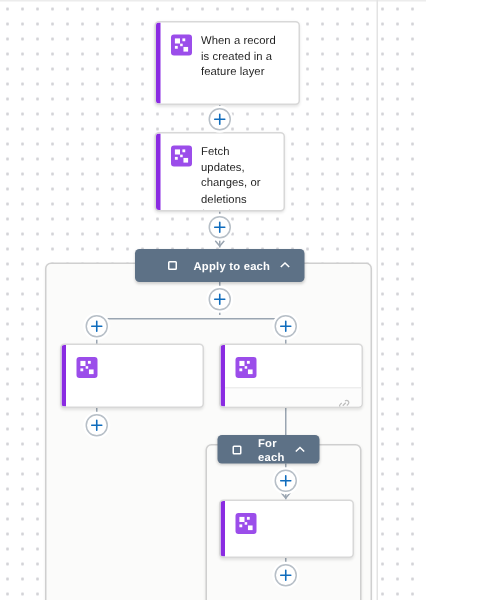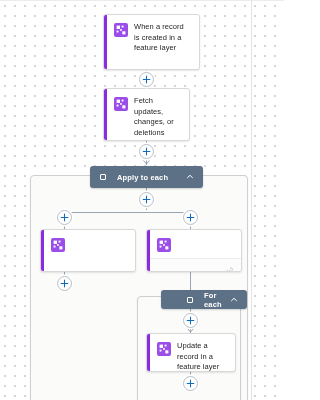--- a/index.html
+++ b/index.html
@@ -249,21 +249,21 @@
           <rect x="2.6" y="7.6" width="1.9" height="1.9" fill="#ffffff"></rect>
           <rect x="6.1" y="6.1" width="1.7" height="1.7" fill="#ffffff"></rect>
           <rect x="8.3" y="8.3" width="3.1" height="3.1" fill="#ffffff"></rect>
         </svg>
       </span>
       <span class="card-title">Fetch updates, changes, or deletions from feature layer</span>
     </div>
 
   </div>
 
-  <div class="scope-header" style="left:90px; top:166px; width:113px; height:22px;">
+  <div class="scope-header" style="left:90px; top:166px; width:113px; height:22px;padding-left:12px;">
     <span class="scope-sq"></span>
     <span class="scope-label">Apply to each</span>
     <span class="scope-chev">
       <svg viewBox="0 0 8 8">
           <path d="M1.2 5 L4 2.3 L6.8 5" fill="none" stroke="#ffffff" stroke-width="1"></path>
         </svg>
     </span>
   </div>
 
   <div class="card" style="left:40px; top:229px; width:96px; height:43px;">
@@ -297,42 +297,41 @@
       <span class="link-icon">
         <svg viewBox="0 0 10 10">
           <path d="M3.9 6.1 L6.1 3.9" stroke="#8a8a8a" stroke-width="0.9" fill="none"></path>
           <path d="M5.6 2.6 a1.6 1.6 0 0 1 2.3 2.3 L6.9 5.9" stroke="#8a8a8a" stroke-width="0.9" fill="none"></path>
           <path d="M4.4 7.4 a1.6 1.6 0 0 1 -2.3 -2.3 L3.1 4.1" stroke="#8a8a8a" stroke-width="0.9" fill="none"></path>
         </svg>
       </span>
     </div>
   </div>
 
-  <div class="scope-header" style="left:161px; top:290px; width:86px; height:19px;padding-left:16px;">
+  <div class="scope-header" style="left:145px; top:290px; width:68px; height:19px;">
     <span class="scope-sq"></span>
     <span class="scope-label">For each</span>
     <span class="scope-chev">
       <svg viewBox="0 0 8 8">
           <path d="M1.2 5 L4 2.3 L6.8 5" fill="none" stroke="#ffffff" stroke-width="1"></path>
         </svg>
     </span>
   </div>
 
   <div class="card" style="left:146px; top:333px; width:90px; height:39px;">
     <div class="card-body">
       <span class="card-icon">
         <svg viewBox="0 0 14 14">
           <rect x="2.6" y="2.6" width="3.4" height="3.4" fill="#ffffff"></rect>
           <rect x="7.6" y="2.6" width="1.9" height="1.9" fill="#ffffff"></rect>
           <rect x="2.6" y="7.6" width="1.9" height="1.9" fill="#ffffff"></rect>
           <rect x="6.1" y="6.1" width="1.7" height="1.7" fill="#ffffff"></rect>
           <rect x="8.3" y="8.3" width="3.1" height="3.1" fill="#ffffff"></rect>
         </svg>
       </span>
-      <span class="card-title">Update a record in a feature layer</span>
     </div>
 
   </div>
 
   <div class="plus" style="left:139px; top:72px;">
     <svg viewBox="0 0 11 11" width="9" height="9">
       <path d="M5.5 1.4 L5.5 9.6 M1.4 5.5 L9.6 5.5" stroke="#0f6cbd" stroke-width="1.3" stroke-linecap="round"></path>
     </svg>
   </div>
 

